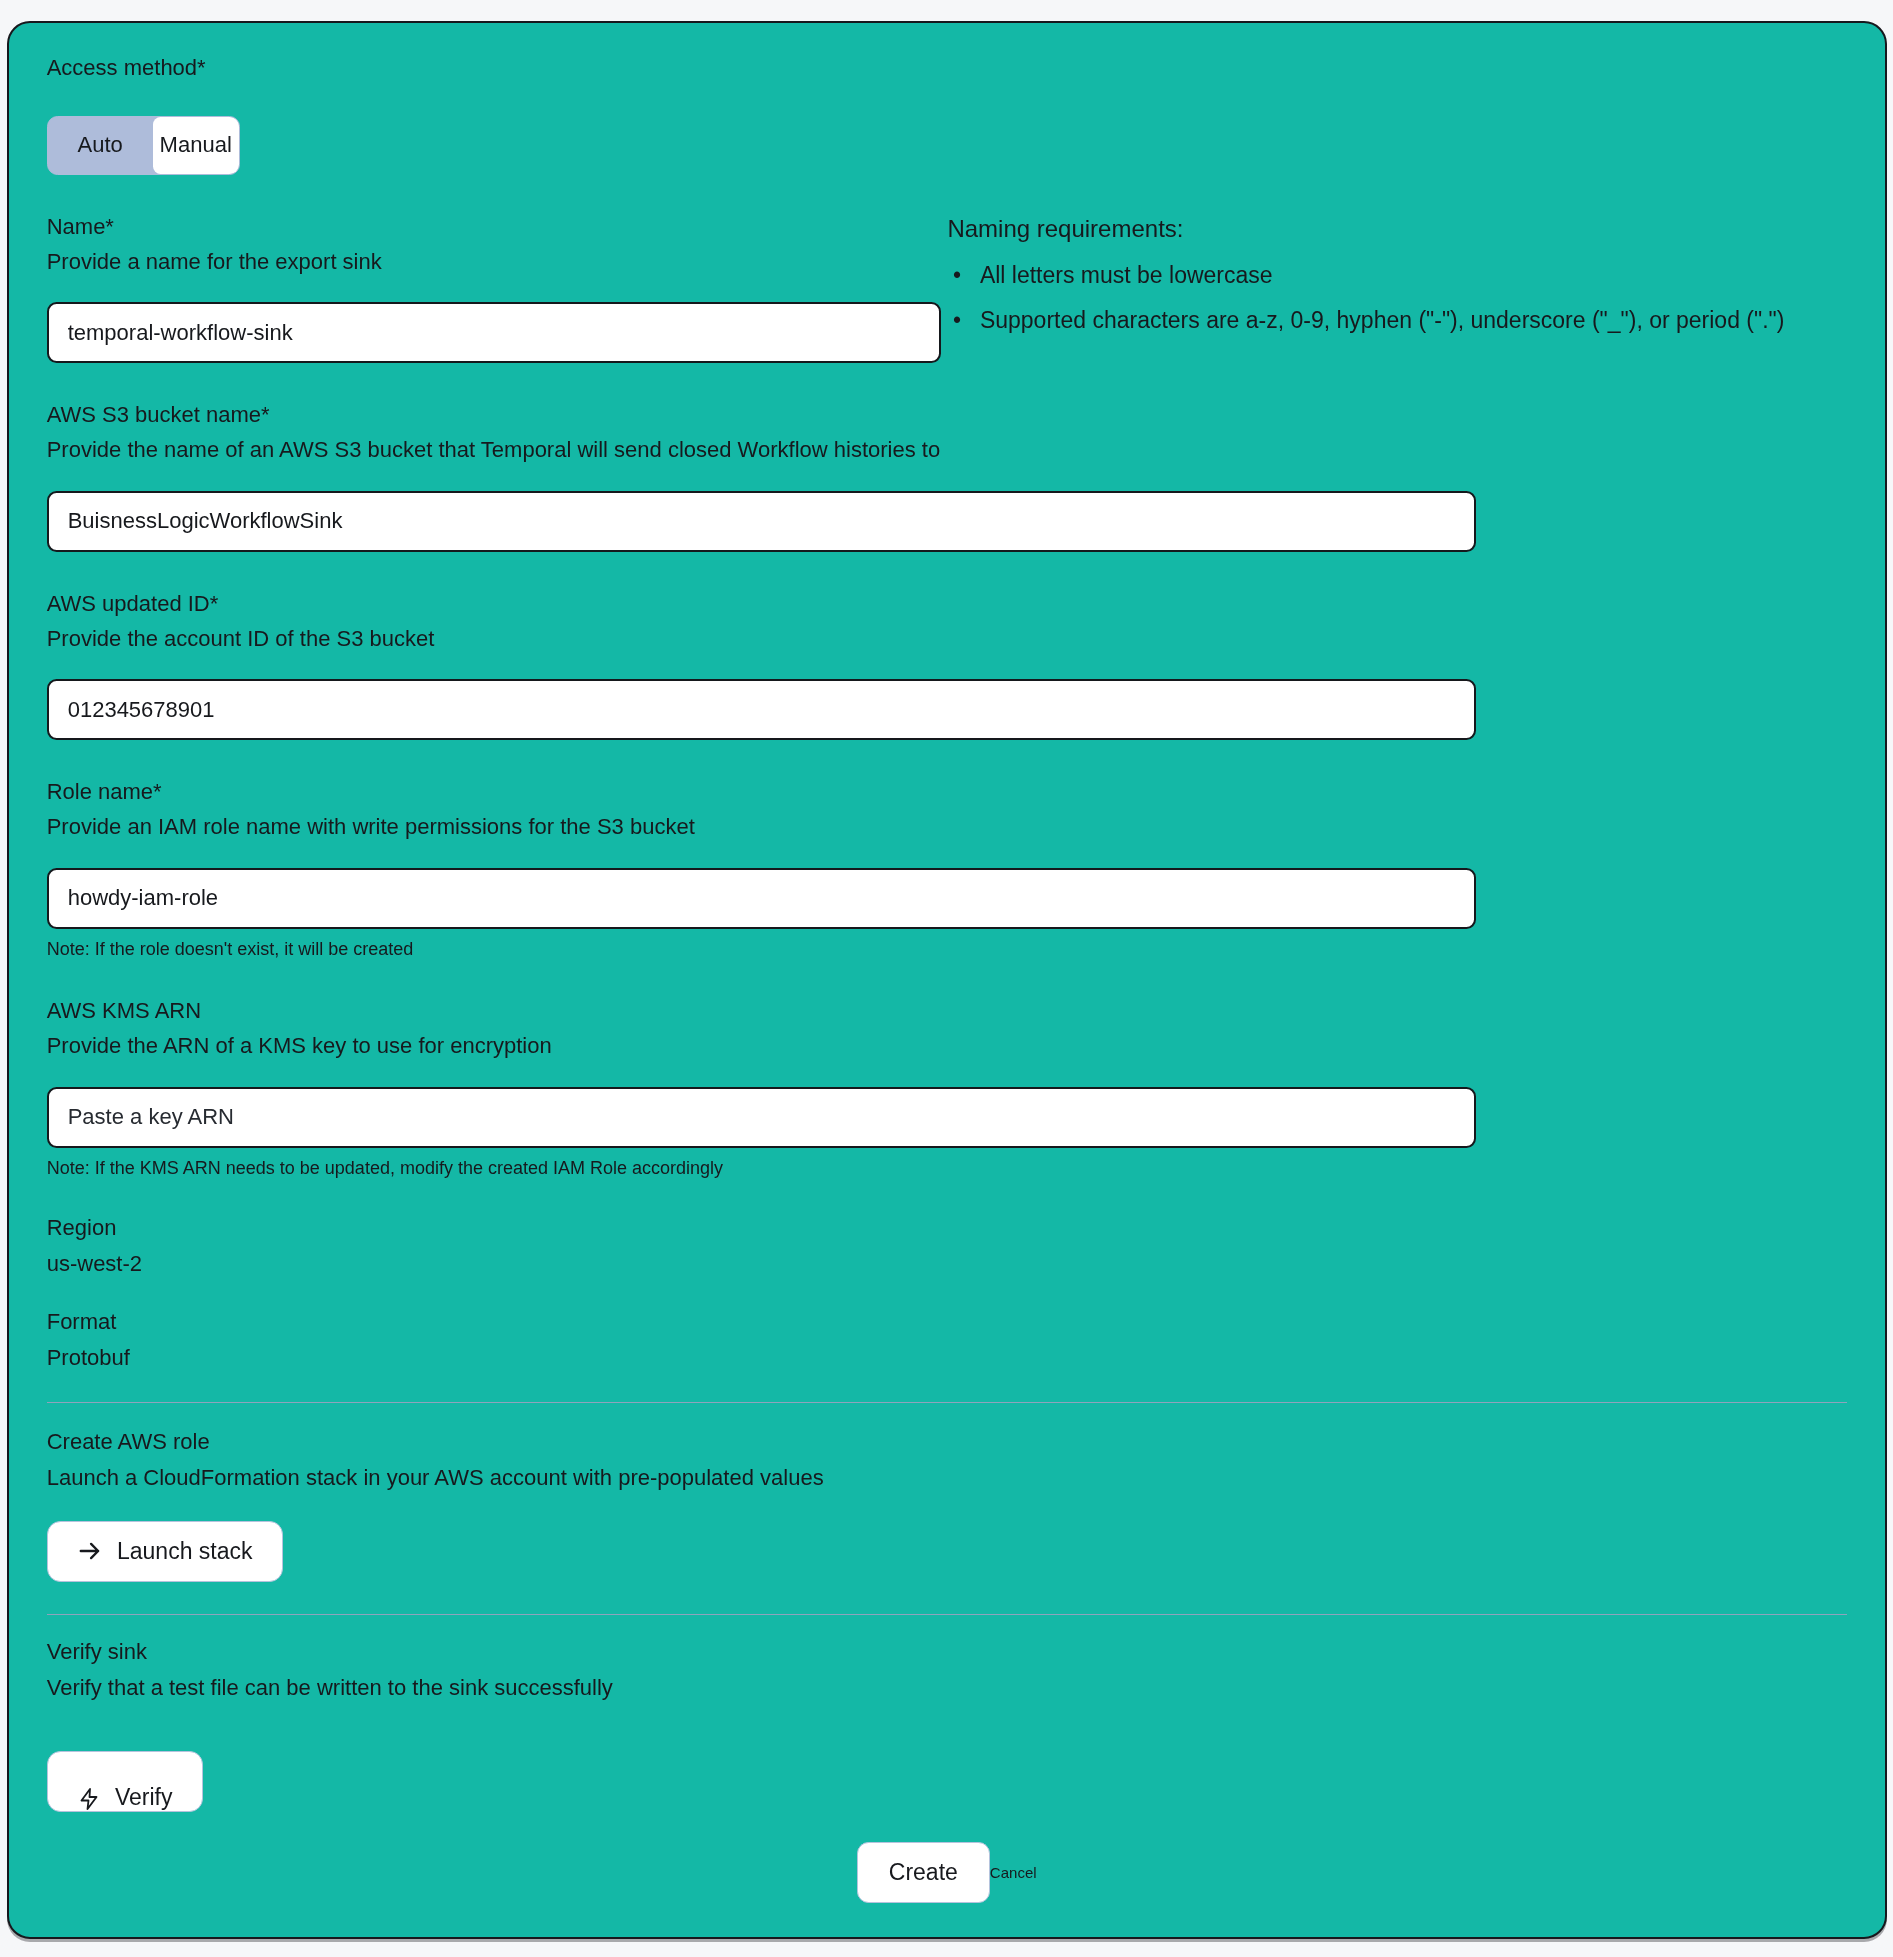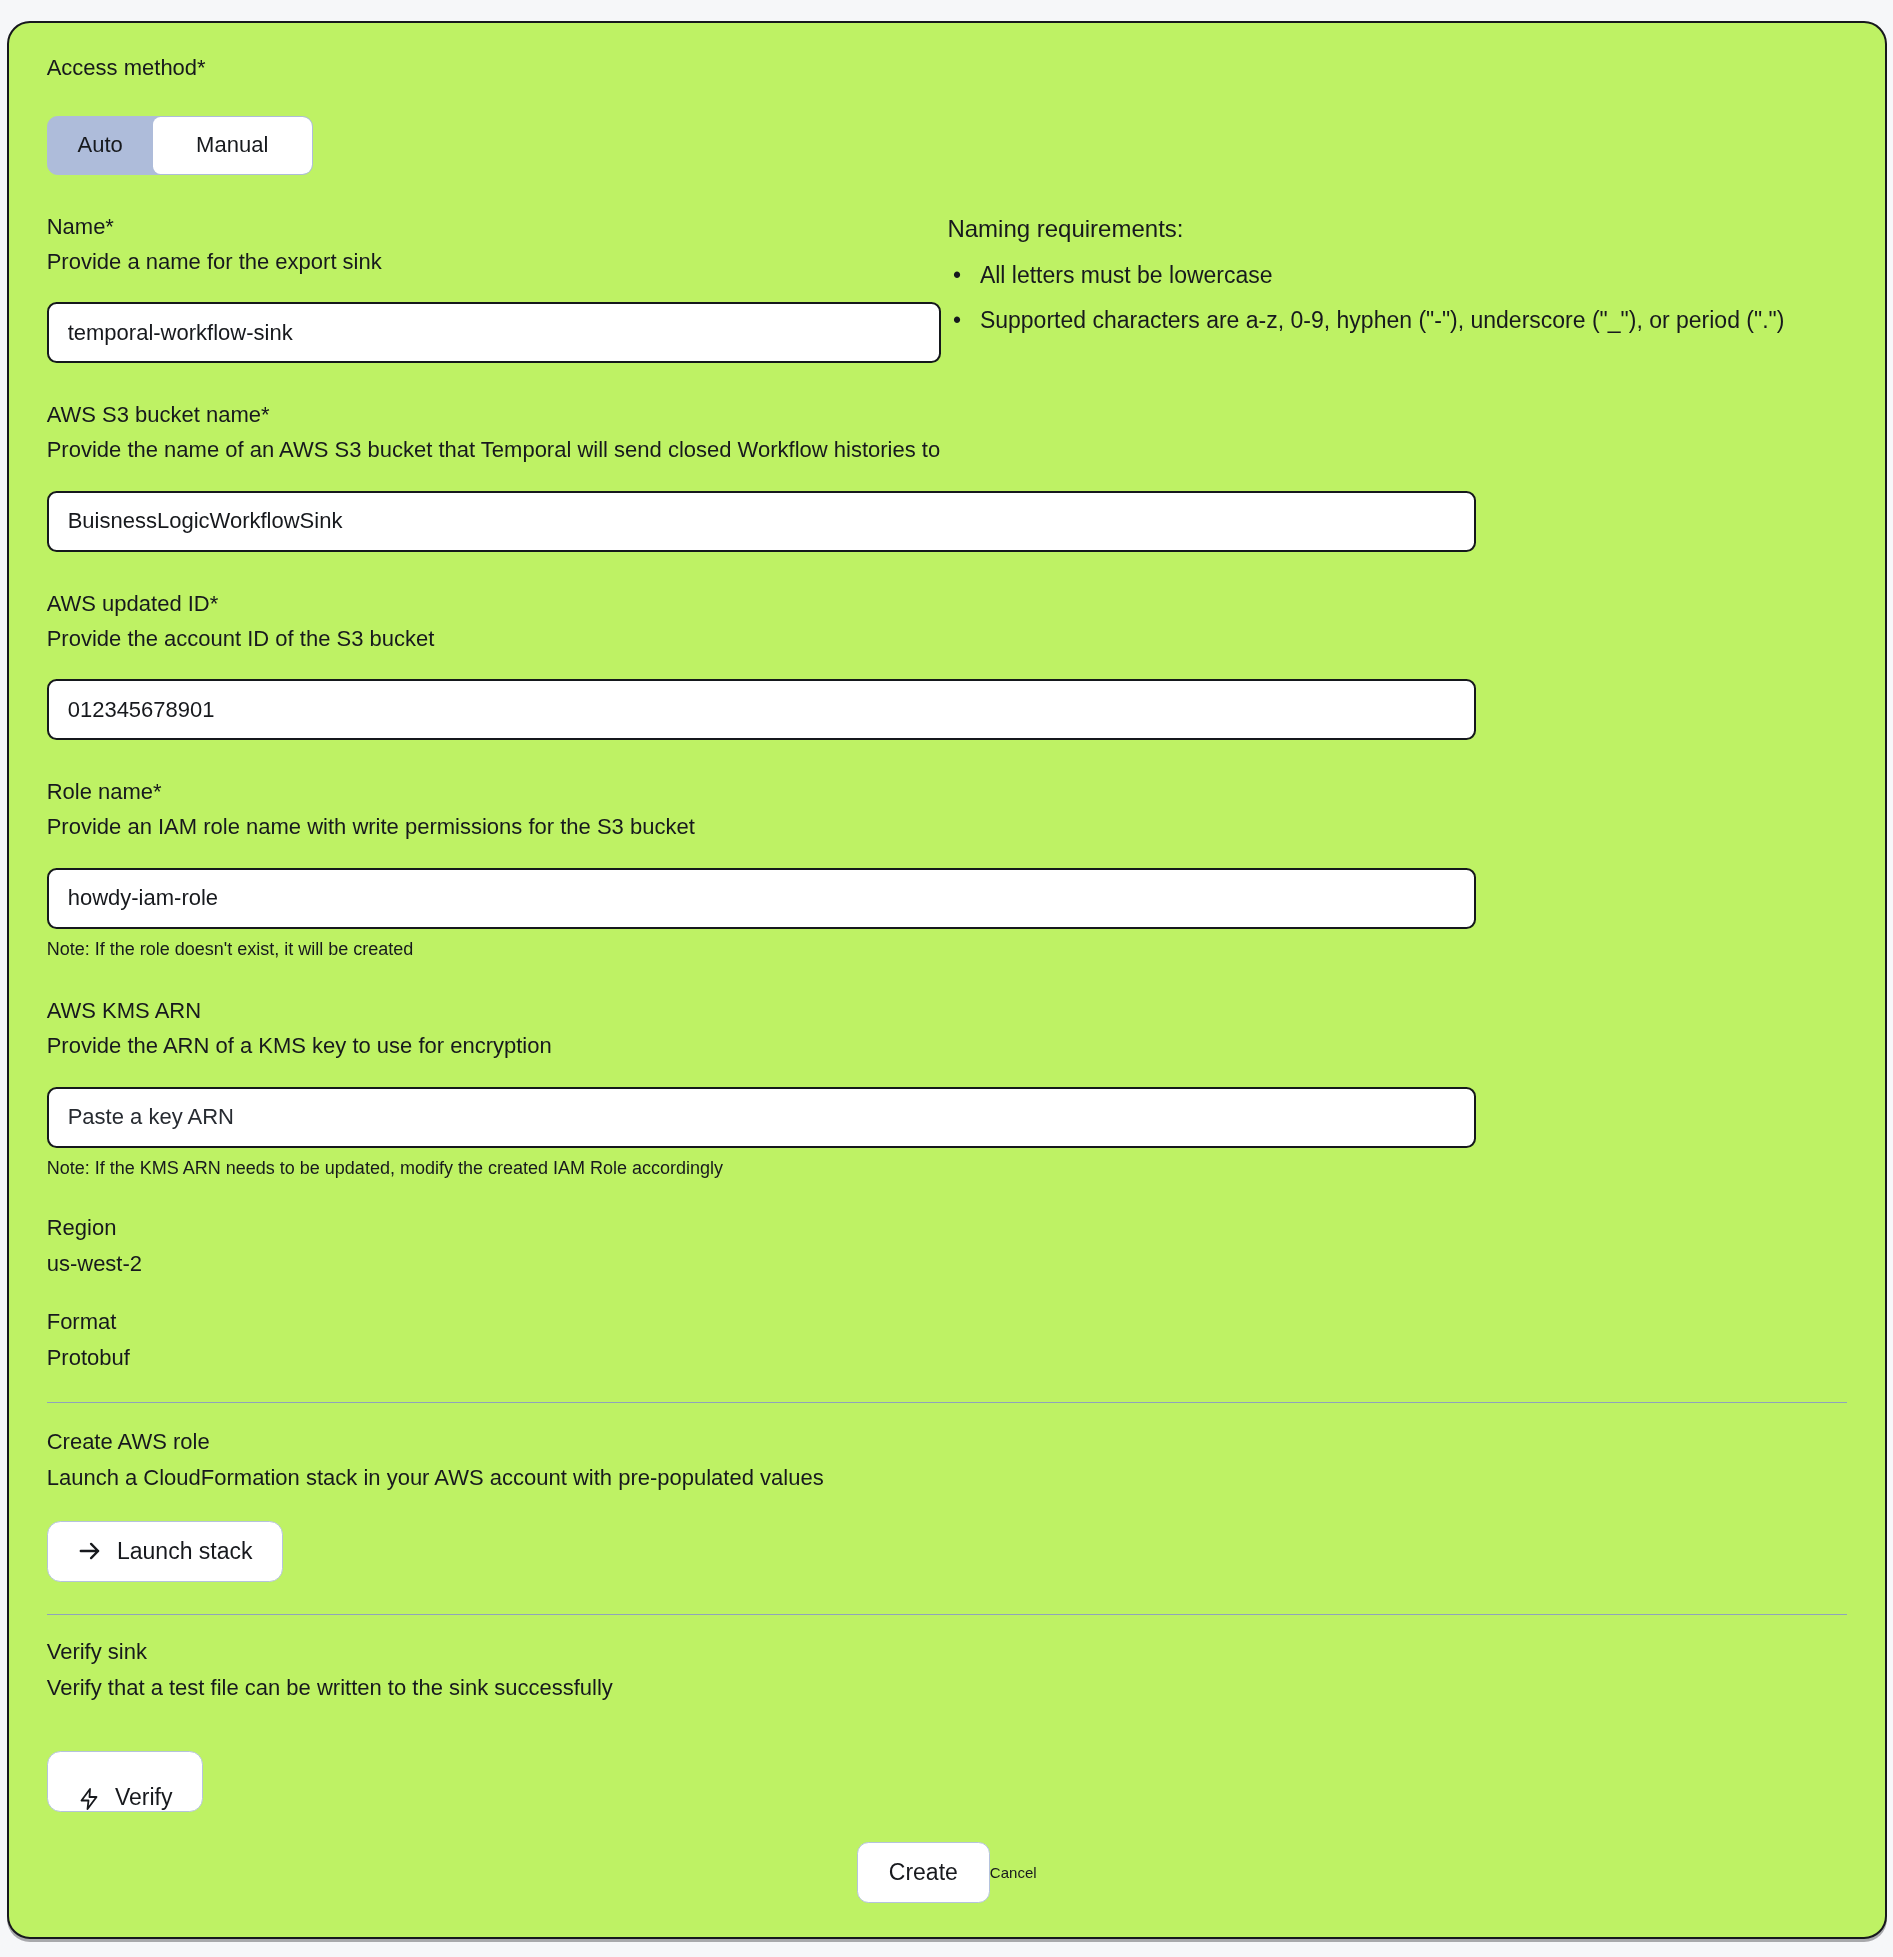--- a/index.html
+++ b/index.html
@@ -7,37 +7,37 @@
     width: 1894px; height: 1958px;
     background: #f6f7f9;
     font-family: "Liberation Sans", sans-serif;
     color: #17191d;
     overflow: hidden;
   }
   .card {
     position: absolute;
     left: 6.7px; top: 21px;
     width: 1880px; height: 1918px;
-    background: #bef264;
+    background: #14b8a6;
     border: 2.4px solid #17181d;
     border-radius: 23px;
     box-shadow: 0 2.9px 0 rgba(23,24,29,.35);
     padding: 31px 38px 34px 38px;
     display: flex;
     flex-direction: column;
     overflow: hidden;
   }
   .label { font-size: 22px; line-height: 1.25; }
   .desc  { font-size: 22px; line-height: 1.25; margin-top: 7.6px; }
   .note  { font-size: 18px; line-height: 1.25; margin-top: 9.6px; }
 
   
   .toggle {
     margin-top: 34px;
-    width: 266px; height: 59px;
+    width: 193px; height: 59px;
     border: 1.9px solid #aebcda;
     background: #aebcda;
     border-radius: 10.5px;
     display: flex;
     overflow: hidden;
   }
   .seg {
     display: flex; align-items: center; justify-content: center;
     font-size: 22px; cursor: pointer;
   }

